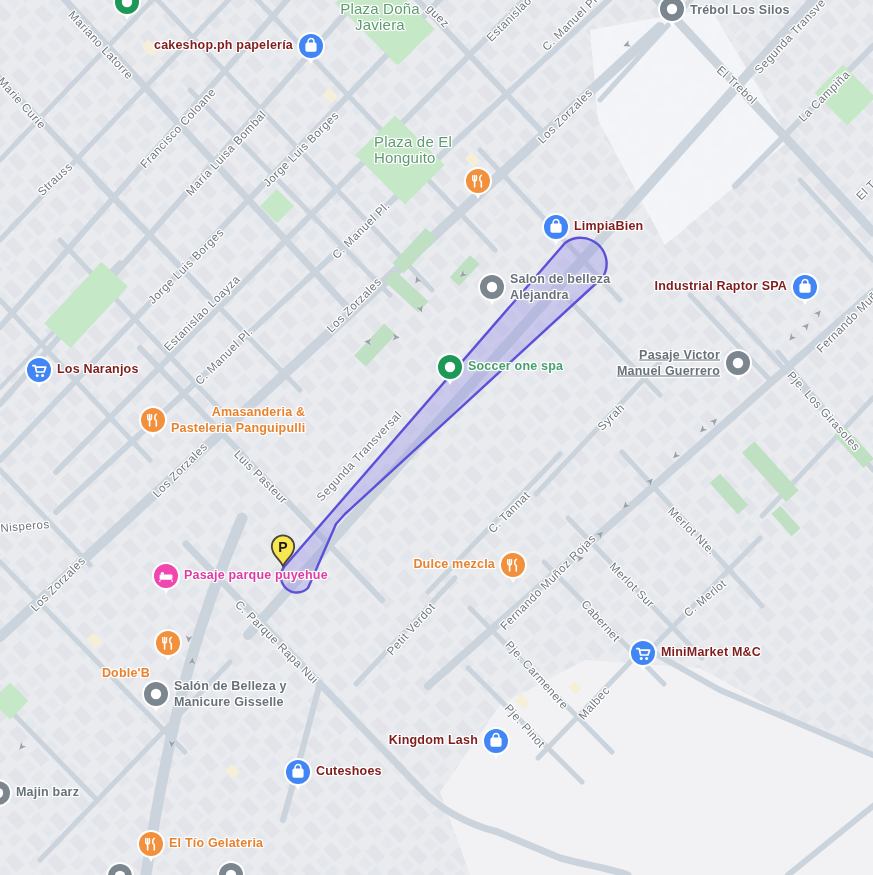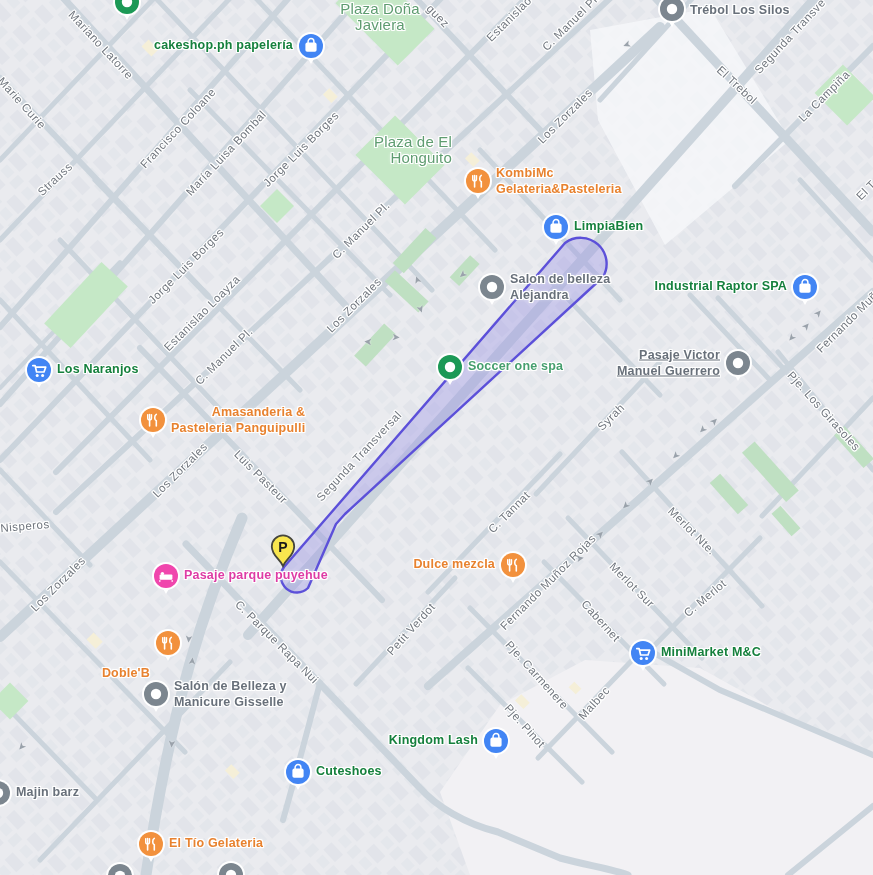--- a/index.html
+++ b/index.html
@@ -11,21 +11,21 @@
   .street-label{position:absolute;font:400 11.5px "Liberation Sans",sans-serif;color:#70767E;
     letter-spacing:.5px;white-space:nowrap;
     text-shadow:1px 0 0 #fff,-1px 0 0 #fff,0 1px 0 #fff,0 -1px 0 #fff,1px 1px 0 #fff,-1px -1px 0 #fff,1px -1px 0 #fff,-1px 1px 0 #fff,0 0 4px #fff;}
   .poi-label{position:absolute;font:700 12.5px "Liberation Sans",sans-serif;line-height:15.5px;
     white-space:pre-line;letter-spacing:.2px;
     text-shadow:1px 0 0 #fff,-1px 0 0 #fff,0 1px 0 #fff,0 -1px 0 #fff,1px 1px 0 #fff,-1px -1px 0 #fff,1px -1px 0 #fff,-1px 1px 0 #fff,0 0 4px #fff;}
   .poi-label.plaza{font-weight:400;font-size:15px;}
   .poi-icon{position:absolute;width:34px;height:44px;}
   .map-arrow{position:absolute;font-size:10px;color:#9AA2AB;
     text-shadow:0 0 2px #EDEEF1;}
-  .c-blue{color:#15803d}.c-orange{color:#E8822F}.c-pink{color:#DE3BA5}
+  .c-blue{color:#7f1d1d}.c-orange{color:#E8822F}.c-pink{color:#DE3BA5}
   .c-green{color:#469F6E}.c-gray{color:#68707A}.c-plaza{color:#5E9C70}
 </style>
 </head>
 <body>
 
 <div id="map">
   <svg id="base-svg" width="873" height="875" viewBox="0 0 873 875">
     <defs>
       <pattern id="blocks" width="30" height="30" patternUnits="userSpaceOnUse" patternTransform="rotate(47)">
         <rect x="2" y="2" width="17" height="11" fill="#E0E3E9"></rect>
@@ -183,23 +183,21 @@
       <div class="poi-label c-gray" style="left: 690px; top: 2px; transform: translateY(-50%); text-align: left;">Condominio El
 Trébol Los Silos</div>
       <span class="poi-icon" style="left: 461px; top: 166px;"><svg width="34" height="44" viewBox="0 0 34 44">
           <path d="M13,26 L17,33 L21,26 Z" fill="#fff"></path>
           <circle cx="17" cy="15" r="14" fill="#fff"></circle>
           <circle cx="17" cy="15" r="12" fill="#F2913D"></circle>
           <path d="M13.6 9.6 V21" stroke="#fff" stroke-width="1.6" stroke-linecap="round"></path>
           <path d="M11.7 9.6 v3.4 a1.9 1.9 0 0 0 3.8 0 V9.6" fill="none" stroke="#fff" stroke-width="1.4" stroke-linecap="round"></path>
           <path d="M20.3 9.4 c-2.1 1.2 -2.1 5.6 0 6.4 V21" fill="none" stroke="#fff" stroke-width="1.6" stroke-linecap="round"></path>
         </svg></span>
-      <div class="poi-label c-orange" style="left: 496px; top: 181px; transform: translateY(-50%); text-align: left;">KombiMc
-Gelateria&amp;Pasteleria</div>
-      <div class="poi-label c-plaza plaza" style="left: 413px; top: 149px; transform: translate(-50%, -50%); text-align: right;">Plaza de El
+      <div class="poi-label c-plaza plaza" style="left: 413px; top: 149px; transform: translate(-50%, -50%); text-align: left;">Plaza de El
 Honguito</div>
       <span class="poi-icon" style="left: 539px; top: 212px;"><svg width="34" height="44" viewBox="0 0 34 44">
           <path d="M13,26 L17,33 L21,26 Z" fill="#fff"></path>
           <circle cx="17" cy="15" r="14" fill="#fff"></circle>
           <circle cx="17" cy="15" r="12" fill="#4285F4"></circle>
           <rect x="11.4" y="11.6" width="11.2" height="9.2" rx="1.8" fill="#fff"></rect>
           <path d="M14.1 12.2 v-1.7 a2.9 2.9 0 0 1 5.8 0 V12.2" fill="none" stroke="#fff" stroke-width="1.5"></path>
         </svg></span>
       <div class="poi-label c-blue" style="left: 574px; top: 227px; transform: translateY(-50%); text-align: left;">LimpiaBien</div>
       <span class="poi-icon" style="left: 475px; top: 272px;"><svg width="34" height="44" viewBox="0 0 34 44">

